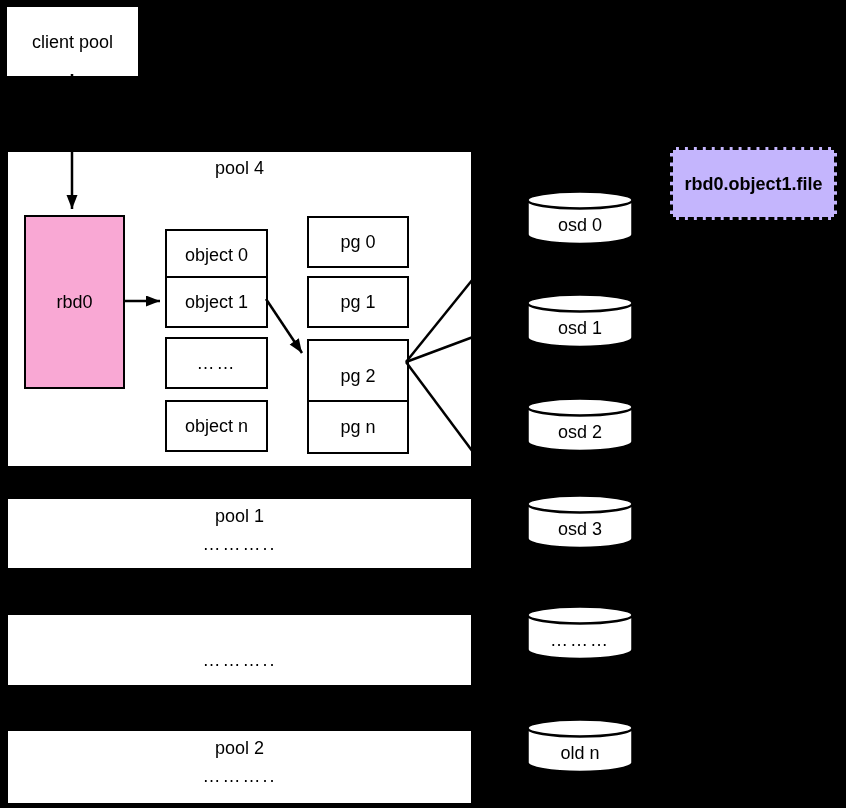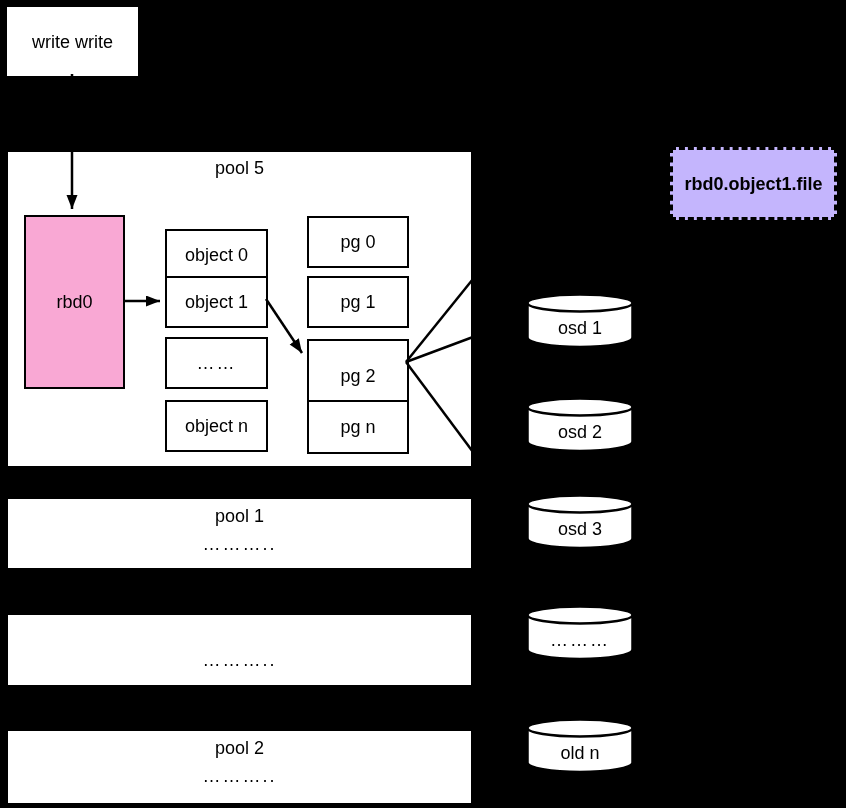--- a/index.html
+++ b/index.html
@@ -43,25 +43,25 @@
   
   #overlay{position:absolute;left:0;top:0;z-index:6;pointer-events:none;}
   .layer{z-index:2;}
 </style>
 </head>
 <body>
 
 <div id="canvas">
 
   <div id="client-write" class="box flexc layer">
-    <span class="lbl">write write</span>
+    <span class="lbl">client pool</span>
   </div>
 
   <div id="pool0" class="box layer">
-    <div class="abslbl pool-title">pool 5</div>
+    <div class="abslbl pool-title">pool 4</div>
 
     <div id="rbd0" class="flexc">
       <span class="lbl">rbd0</span>
     </div>
 
     <div id="obj0" class="obj flexc">
       <span class="lbl">object 0</span>
     </div>
     <div id="obj1" class="obj flexc">
       <span class="lbl">object 1</span>
@@ -92,20 +92,27 @@
     <div class="abslbl pool-dots dots">………..</div>
   </div>
   <div id="pool2" class="box pool-strip layer">
     <div class="abslbl pool-dots dots">………..</div>
   </div>
   <div id="pool3" class="box pool-strip layer">
     <div class="abslbl pool-title">pool 2</div>
     <div class="abslbl pool-dots dots">………..</div>
   </div>
 
+  <div id="osd0" class="cyl layer">
+    <svg width="110" height="57" viewBox="0 0 110 57">
+      <path d="M2.5,10 L2.5,44.5 A52.5,9.5 0 0 0 107.5,44.5 L107.5,10" fill="#ffffff" stroke="#000000" stroke-width="2.5"></path>
+      <ellipse cx="55" cy="10" rx="52.5" ry="8.5" fill="#ffffff" stroke="#000000" stroke-width="2.5"></ellipse>
+    </svg>
+    <div class="cyl-label">osd 0</div>
+  </div>
   <div id="osd1" class="cyl layer">
     <svg width="110" height="57" viewBox="0 0 110 57">
       <path d="M2.5,10 L2.5,44.5 A52.5,9.5 0 0 0 107.5,44.5 L107.5,10" fill="#ffffff" stroke="#000000" stroke-width="2.5"></path>
       <ellipse cx="55" cy="10" rx="52.5" ry="8.5" fill="#ffffff" stroke="#000000" stroke-width="2.5"></ellipse>
     </svg>
     <div class="cyl-label">osd 1</div>
   </div>
   <div id="osd2" class="cyl layer">
     <svg width="110" height="57" viewBox="0 0 110 57">
       <path d="M2.5,10 L2.5,44.5 A52.5,9.5 0 0 0 107.5,44.5 L107.5,10" fill="#ffffff" stroke="#000000" stroke-width="2.5"></path>

